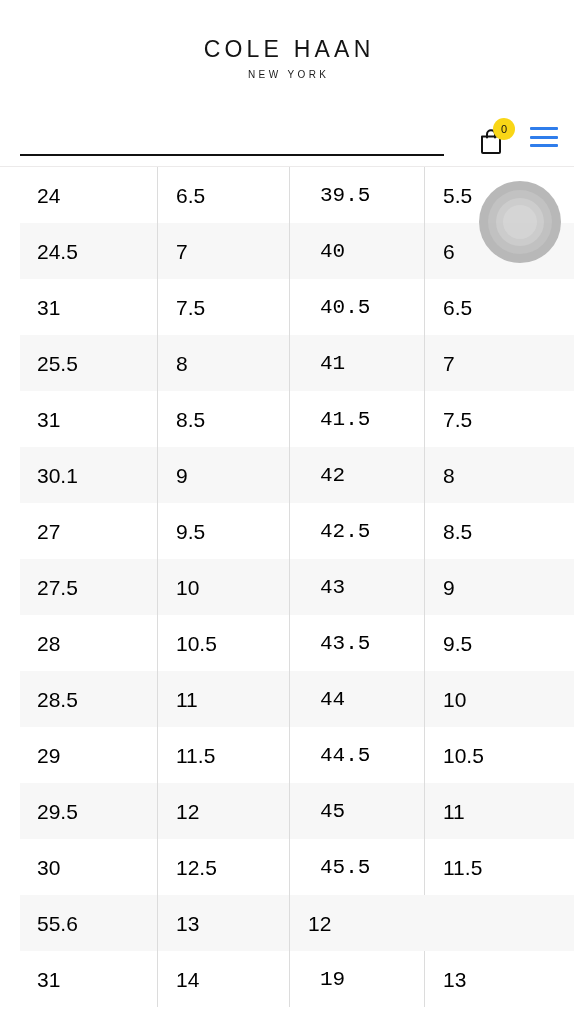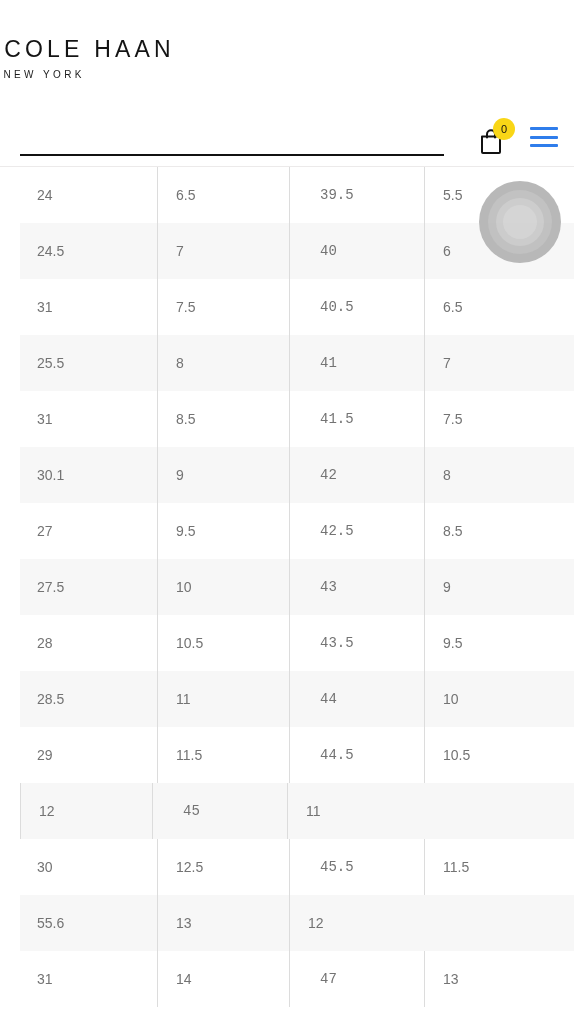--- a/index.html
+++ b/index.html
@@ -19,20 +19,21 @@
     background: #ffffff;
     overflow: hidden;
   }
 
   
   .brand-header {
     width: 100%;
     padding-top: 38px;
     display: flex;
     flex-direction: column;
+    align-items: center;
   }
 
   .brand-name {
     font-family: "Liberation Sans", sans-serif;
     font-size: 23px;
     font-weight: 400;
     letter-spacing: 4.2px;
     color: #141414;
     line-height: 1;
     text-indent: 4.2px;
@@ -146,22 +147,22 @@
     width: 554px;
     margin-left: 20px;
     height: 56px;
     align-items: center;
     position: relative;
   }
   .size-row.alt { background: #f7f7f7; }
 
   .size-cell {
     font-family: "Liberation Sans", sans-serif;
-    font-size: 14px;
-    color: #737373;
+    font-size: 21px;
+    color: #000000;
     line-height: 1;
     padding-left: 17px;
     height: 56px;
     display: flex;
     align-items: center;
     position: relative;
   }
 
   
   .size-cell.c0 { width: 137px; padding-left: 17px; }
@@ -318,39 +319,40 @@
         <div class="size-cell c2">44</div>
         <div class="size-cell c3">10</div>
       </div>
       <div class="size-row">
         <div class="size-cell c0">29</div>
         <div class="size-cell c1">11.5</div>
         <div class="size-cell c2">44.5</div>
         <div class="size-cell c3">10.5</div>
       </div>
       <div class="size-row alt">
+        <div class="size-cell c0">29.5</div>
         <div class="size-cell c1">12</div>
         <div class="size-cell c2">45</div>
         <div class="size-cell c3">11</div>
       </div>
       <div class="size-row">
         <div class="size-cell c0">30</div>
         <div class="size-cell c1">12.5</div>
         <div class="size-cell c2">45.5</div>
         <div class="size-cell c3">11.5</div>
       </div>
       <div class="size-row alt">
         <div class="size-cell c0">55.6</div>
         <div class="size-cell c1">13</div>
         <div class="size-cell c3">12</div>
       </div>
       <div class="size-row">
         <div class="size-cell c0">31</div>
         <div class="size-cell c1">14</div>
-        <div class="size-cell c2">47</div>
+        <div class="size-cell c2">19</div>
         <div class="size-cell c3">13</div>
       </div>
     </div>
 
   <div class="tap-indicator">
     <div class="ring2">
       <div class="ring3">
         <div class="core"></div>
       </div>
     </div>

